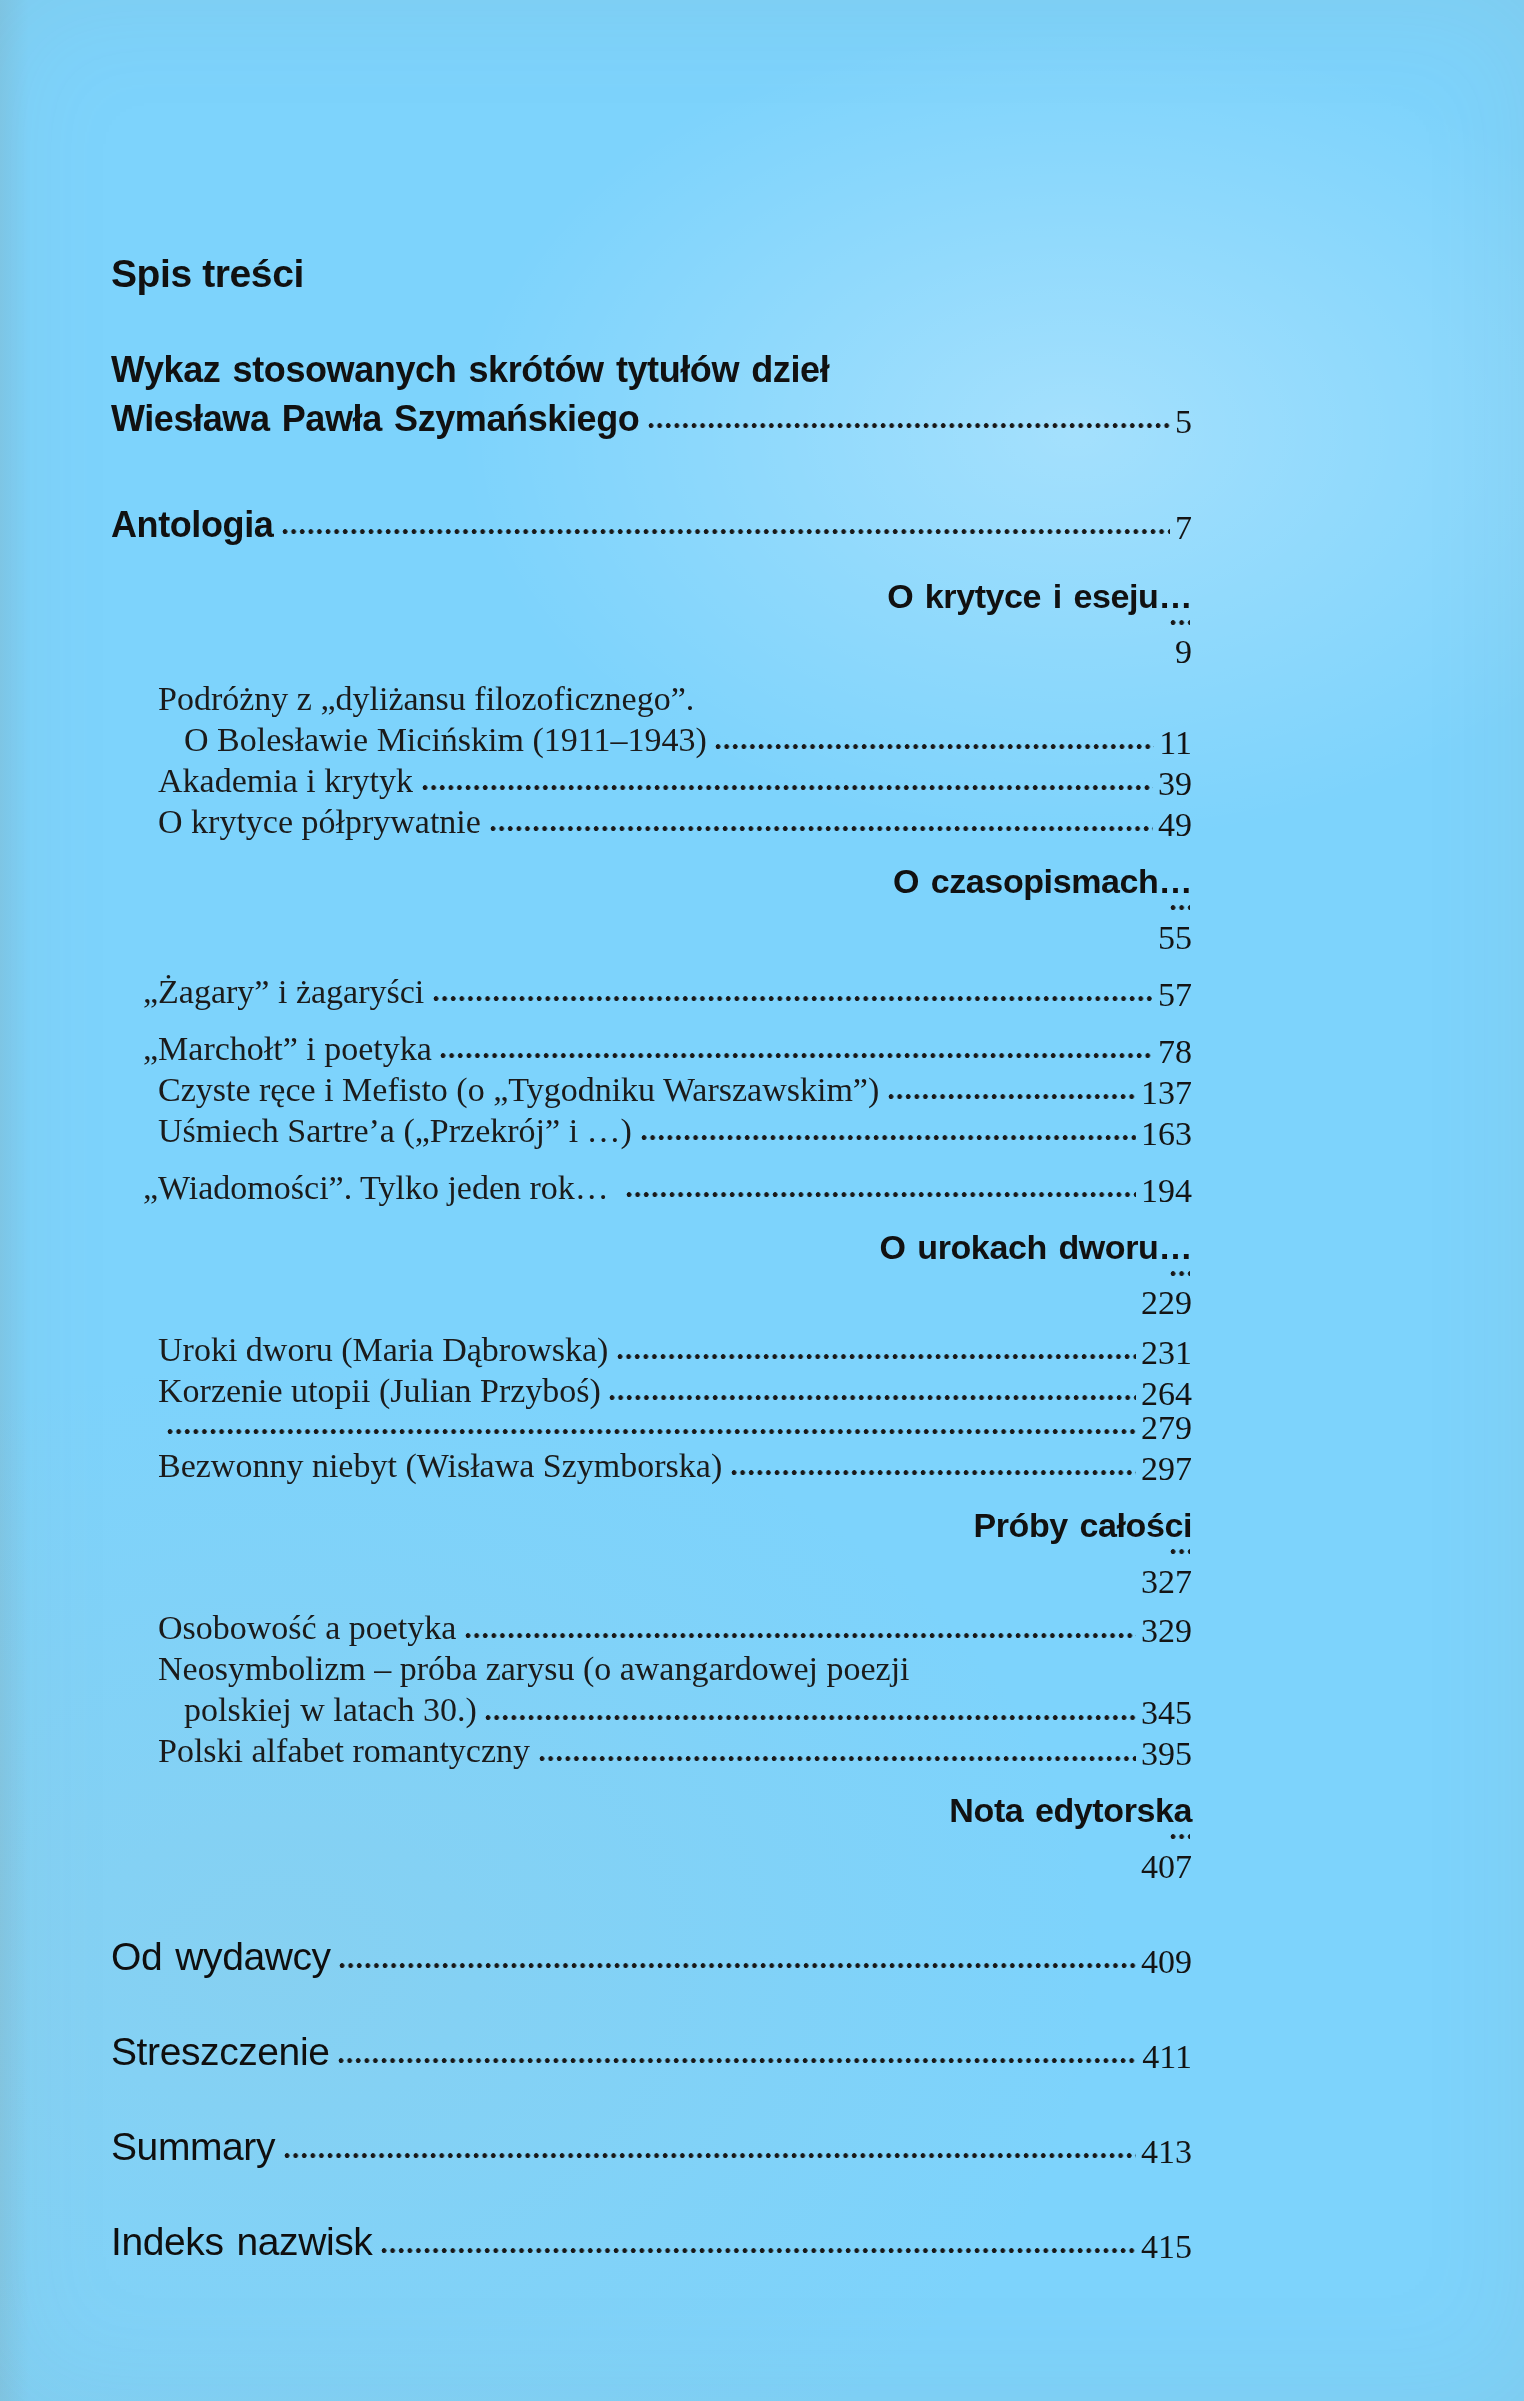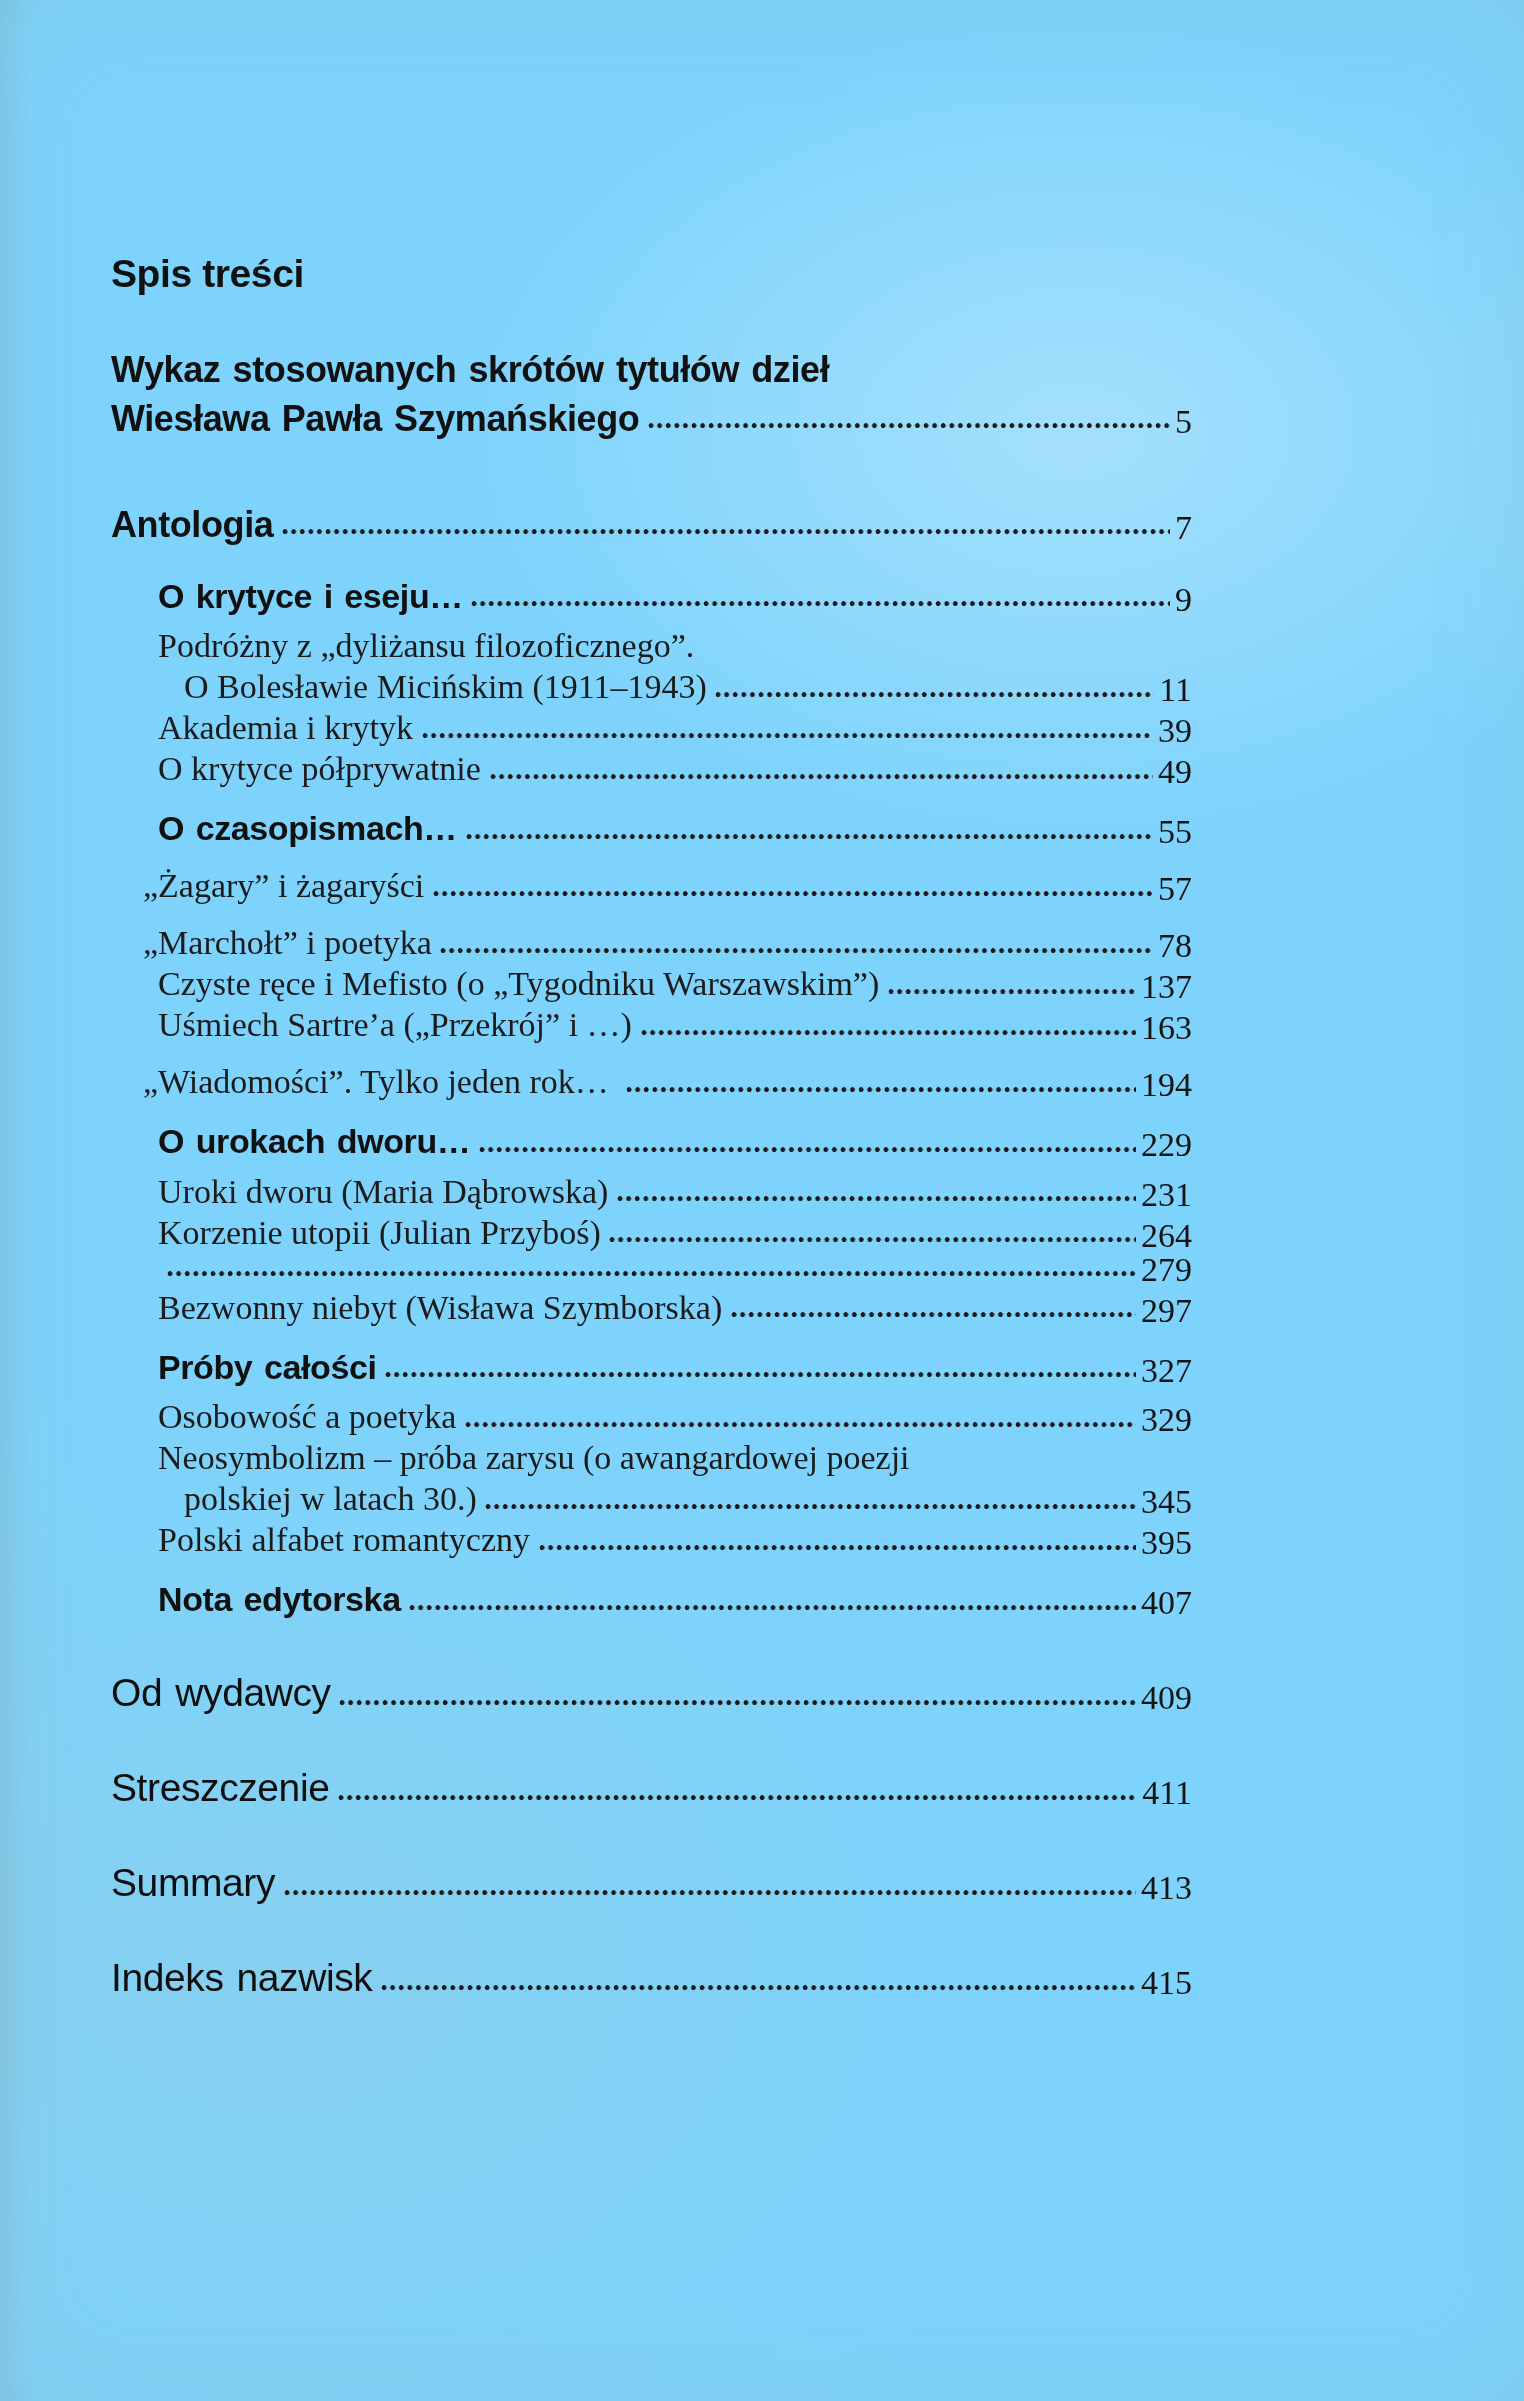--- a/index.html
+++ b/index.html
@@ -88,21 +88,21 @@
   .kind-front .line, .kind-chapter .line { line-height: 41px; }
   .kind-front { margin-top: 55px; }
   .kind-front .line + .line { margin-top: 7.7px; }
   .kind-chapter { margin-top: 65px; }
 
   
   .kind-section {
     margin-top: 19px;
     margin-left: 47px;
   }
-  .kind-section .line { line-height: 41px; }
+  .kind-section .line { line-height: 41px; flex-direction: column; }
   .kind-section .line .txt {
     font-family: "Liberation Sans", sans-serif;
     font-weight: 700;
     font-size: 34px;
     letter-spacing: -0.4px;
     word-spacing: 2.6px;
     color: #111111;
   }
   .kind-chapter + .kind-section { margin-top: 31px; }
 

